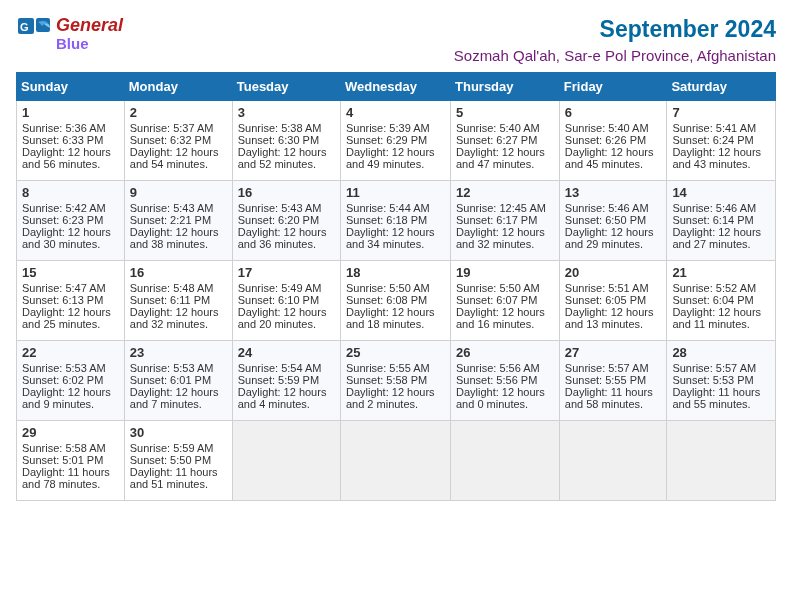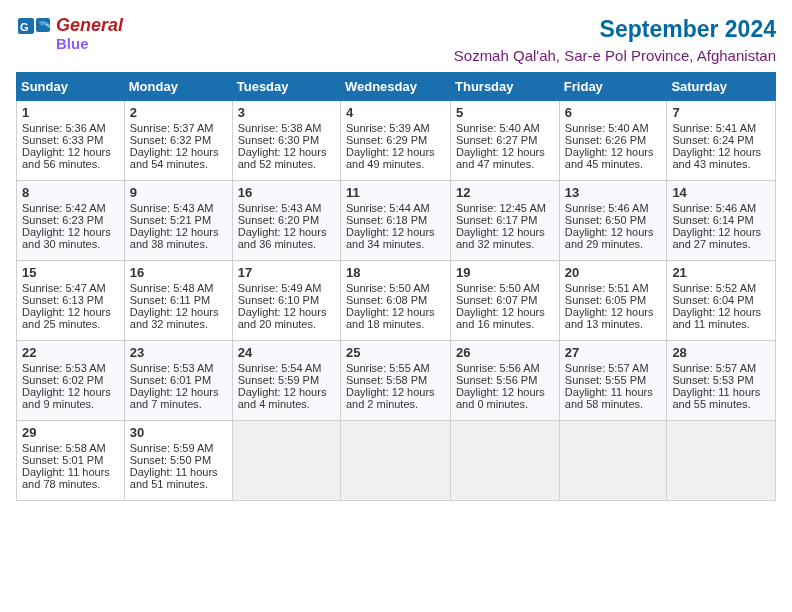--- a/index.html
+++ b/index.html
@@ -158,21 +158,21 @@
       <tr>
         <td>
         <span class="day-num">8</span>
         <span>Sunrise: 5:42 AM</span><br>
         <span>Sunset: 6:23 PM</span><br>
         <span>Daylight: 12 hours and 30 minutes.</span>
       </td>
         <td>
         <span class="day-num">9</span>
         <span>Sunrise: 5:43 AM</span><br>
-        <span>Sunset: 5:21 PM</span><br>
+        <span>Sunset: 2:21 PM</span><br>
         <span>Daylight: 12 hours and 38 minutes.</span>
       </td>
         <td>
         <span class="day-num">16</span>
         <span>Sunrise: 5:43 AM</span><br>
         <span>Sunset: 6:20 PM</span><br>
         <span>Daylight: 12 hours and 36 minutes.</span>
       </td>
         <td>
         <span class="day-num">11</span>

